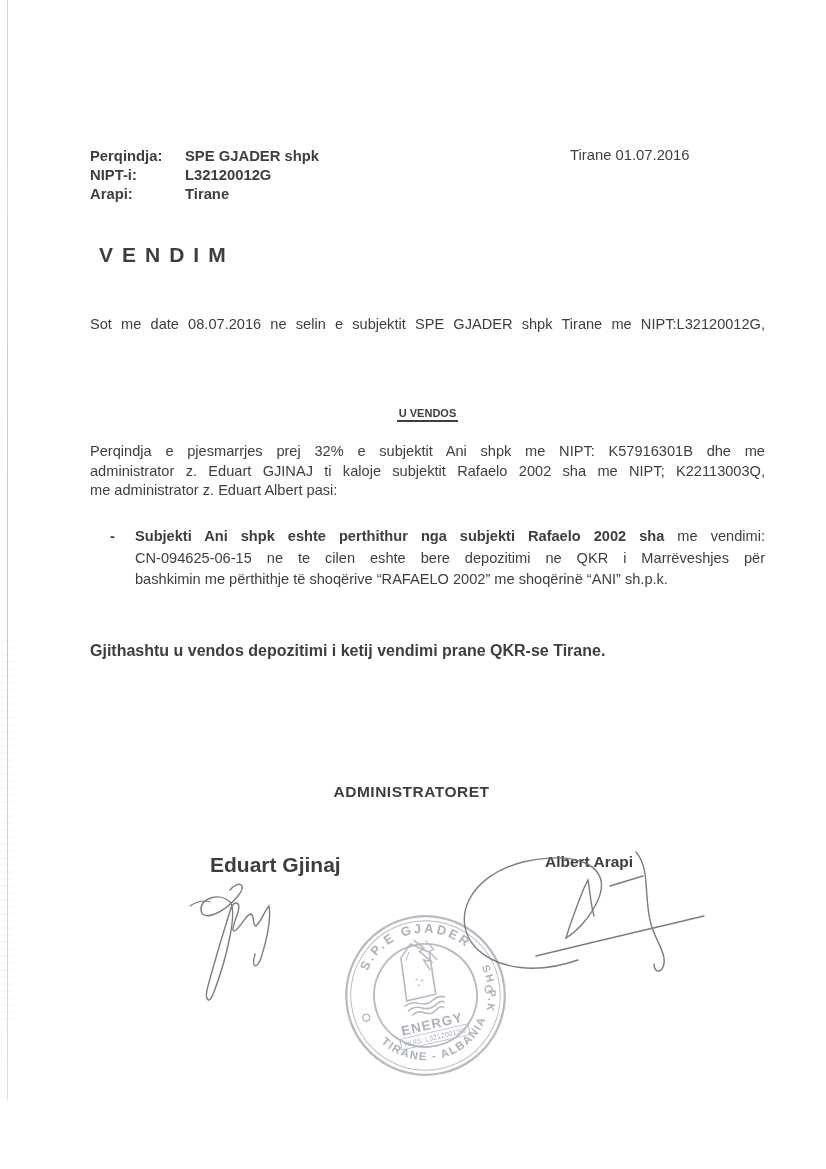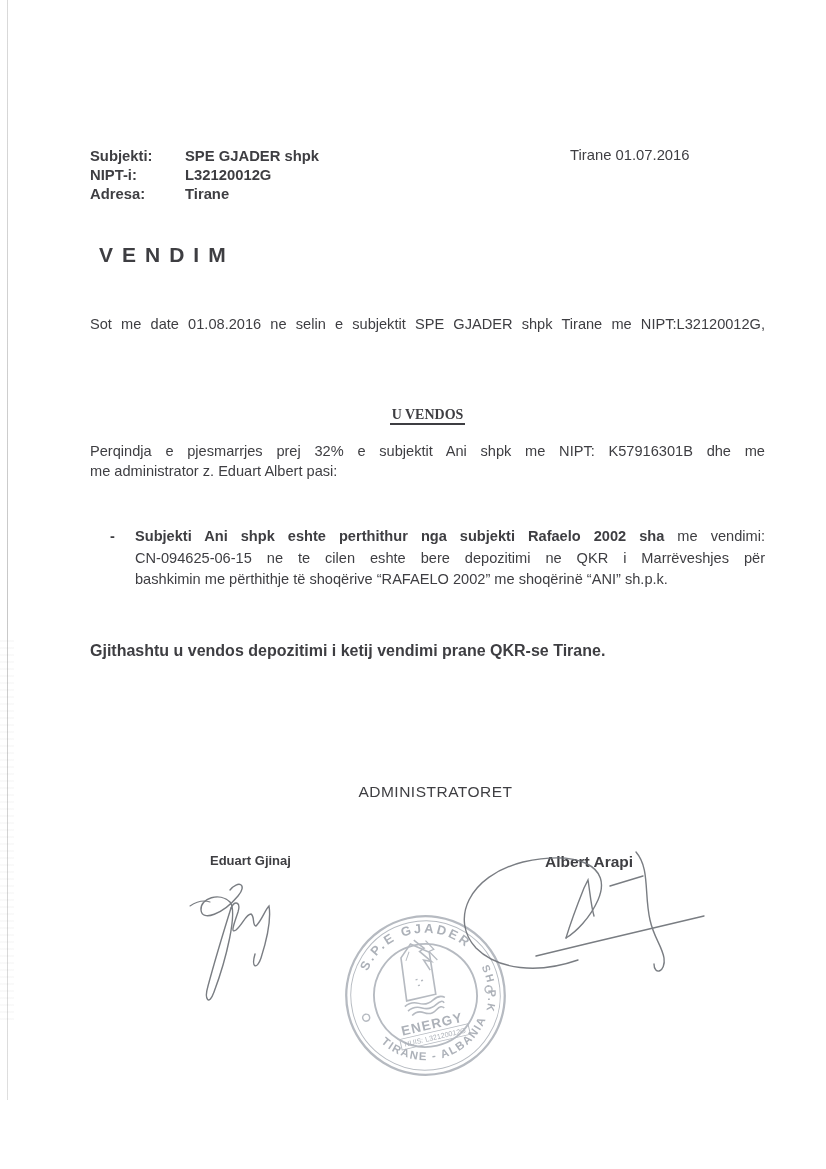--- a/index.html
+++ b/index.html
@@ -31,77 +31,78 @@
   .doc-title{
     position:absolute;left:90px;top:243px;width:675px;
     font-weight:bold;font-size:21px;
     letter-spacing:9px;text-indent:9px;
   }
   .para{position:absolute;left:90px;width:675px;font-size:14.6px;line-height:19.5px;}
   .j{text-align:justify;text-align-last:justify;}
   .intro{top:315px;}
   .section-heading{
     position:absolute;left:90px;top:407px;width:675px;text-align:center;
-    font-size:14px;font-weight:bold;font-family:Liberation Serif, serif;
+    font-size:11px;font-weight:bold;
   }
   .section-heading span{border-bottom:2px solid #3e3e42;padding:0 2px 1px 2px;}
   .decision{top:442px;}
   .bullet{position:absolute;left:90px;top:526px;width:675px;font-size:14.6px;line-height:21.5px;}
   .bullet-marker{position:absolute;left:20px;top:0;font-weight:bold;}
   .bullet-text{margin-left:45px;width:630px;}
   .b{font-weight:bold;margin-top:32px;}
   .closing{position:absolute;left:90px;top:642px;width:675px;font-weight:bold;font-size:16px;}
   .admins-heading{
-    position:absolute;left:98px;top:783px;width:675px;text-align:center;
-    font-weight:normal;font-size:15.5px;letter-spacing:.5px;
+    position:absolute;left:74px;top:783px;width:675px;text-align:center;
+    font-weight:bold;font-size:15.5px;letter-spacing:.5px;
   }
-  .name-left{position:absolute;left:210px;top:853px;font-weight:bold;font-size:13px;}
+  .name-left{position:absolute;left:210px;top:853px;font-weight:bold;font-size:21px;}
   .name-right{position:absolute;left:545px;top:853px;font-weight:bold;font-size:15.5px;}
   .sig{position:absolute;}
   .sig-eduart{left:168px;top:876px;}
   .sig-albert{left:428px;top:842px;}
   .stamp{position:absolute;left:338px;top:908px;}
 </style>
 </head>
 <body>
 
 <div class="page">
 
   <div class="scan-line"></div>
   <div class="scan-smudge"></div>
 
   <div class="hdr">
     <div class="hdr-row">
-      <span class="hdr-label">Subjekti:</span>
+      <span class="hdr-label">Perqindja:</span>
       <span class="hdr-value">SPE GJADER shpk</span>
     </div>
     <div class="hdr-row">
       <span class="hdr-label">NIPT-i:</span>
       <span class="hdr-value">L32120012G</span>
     </div>
     <div class="hdr-row">
-      <span class="hdr-label">Adresa:</span>
+      <span class="hdr-label">Arapi:</span>
       <span class="hdr-value">Tirane</span>
     </div>
   </div>
 
   <div class="date-line">Tirane 01.07.2016</div>
 
   <div class="doc-title">VENDIM</div>
 
   <div class="para intro">
-    <div class="j">Sot me date 01.08.2016 ne selin e subjektit SPE GJADER shpk Tirane me NIPT:L32120012G,</div>
+    <div class="j">Sot me date 08.07.2016 ne selin e subjektit SPE GJADER shpk Tirane me NIPT:L32120012G,</div>
   </div>
 
   <div class="section-heading">
     <span>U VENDOS</span>
   </div>
 
   <div class="para decision">
     <div class="j">Perqindja e pjesmarrjes prej 32% e subjektit Ani shpk me NIPT: K57916301B dhe me</div>
+    <div class="j">administrator z. Eduart GJINAJ ti kaloje subjektit Rafaelo 2002 sha me NIPT; K22113003Q,</div>
     <div>me administrator z. Eduart Albert pasi:</div>
   </div>
 
   <div class="bullet">
     <span class="bullet-marker">-</span>
     <div class="bullet-text">
       <div class="j"><span class="b">Subjekti Ani shpk eshte perthithur nga subjekti Rafaelo 2002 sha</span><span> me vendimi:</span></div>
       <div class="j">CN-094625-06-15 ne te cilen eshte bere depozitimi ne QKR i Marrëveshjes për</div>
       <div>bashkimin me përthithje të shoqërive “RAFAELO 2002” me shoqërinë “ANI” sh.p.k.</div>
     </div>

